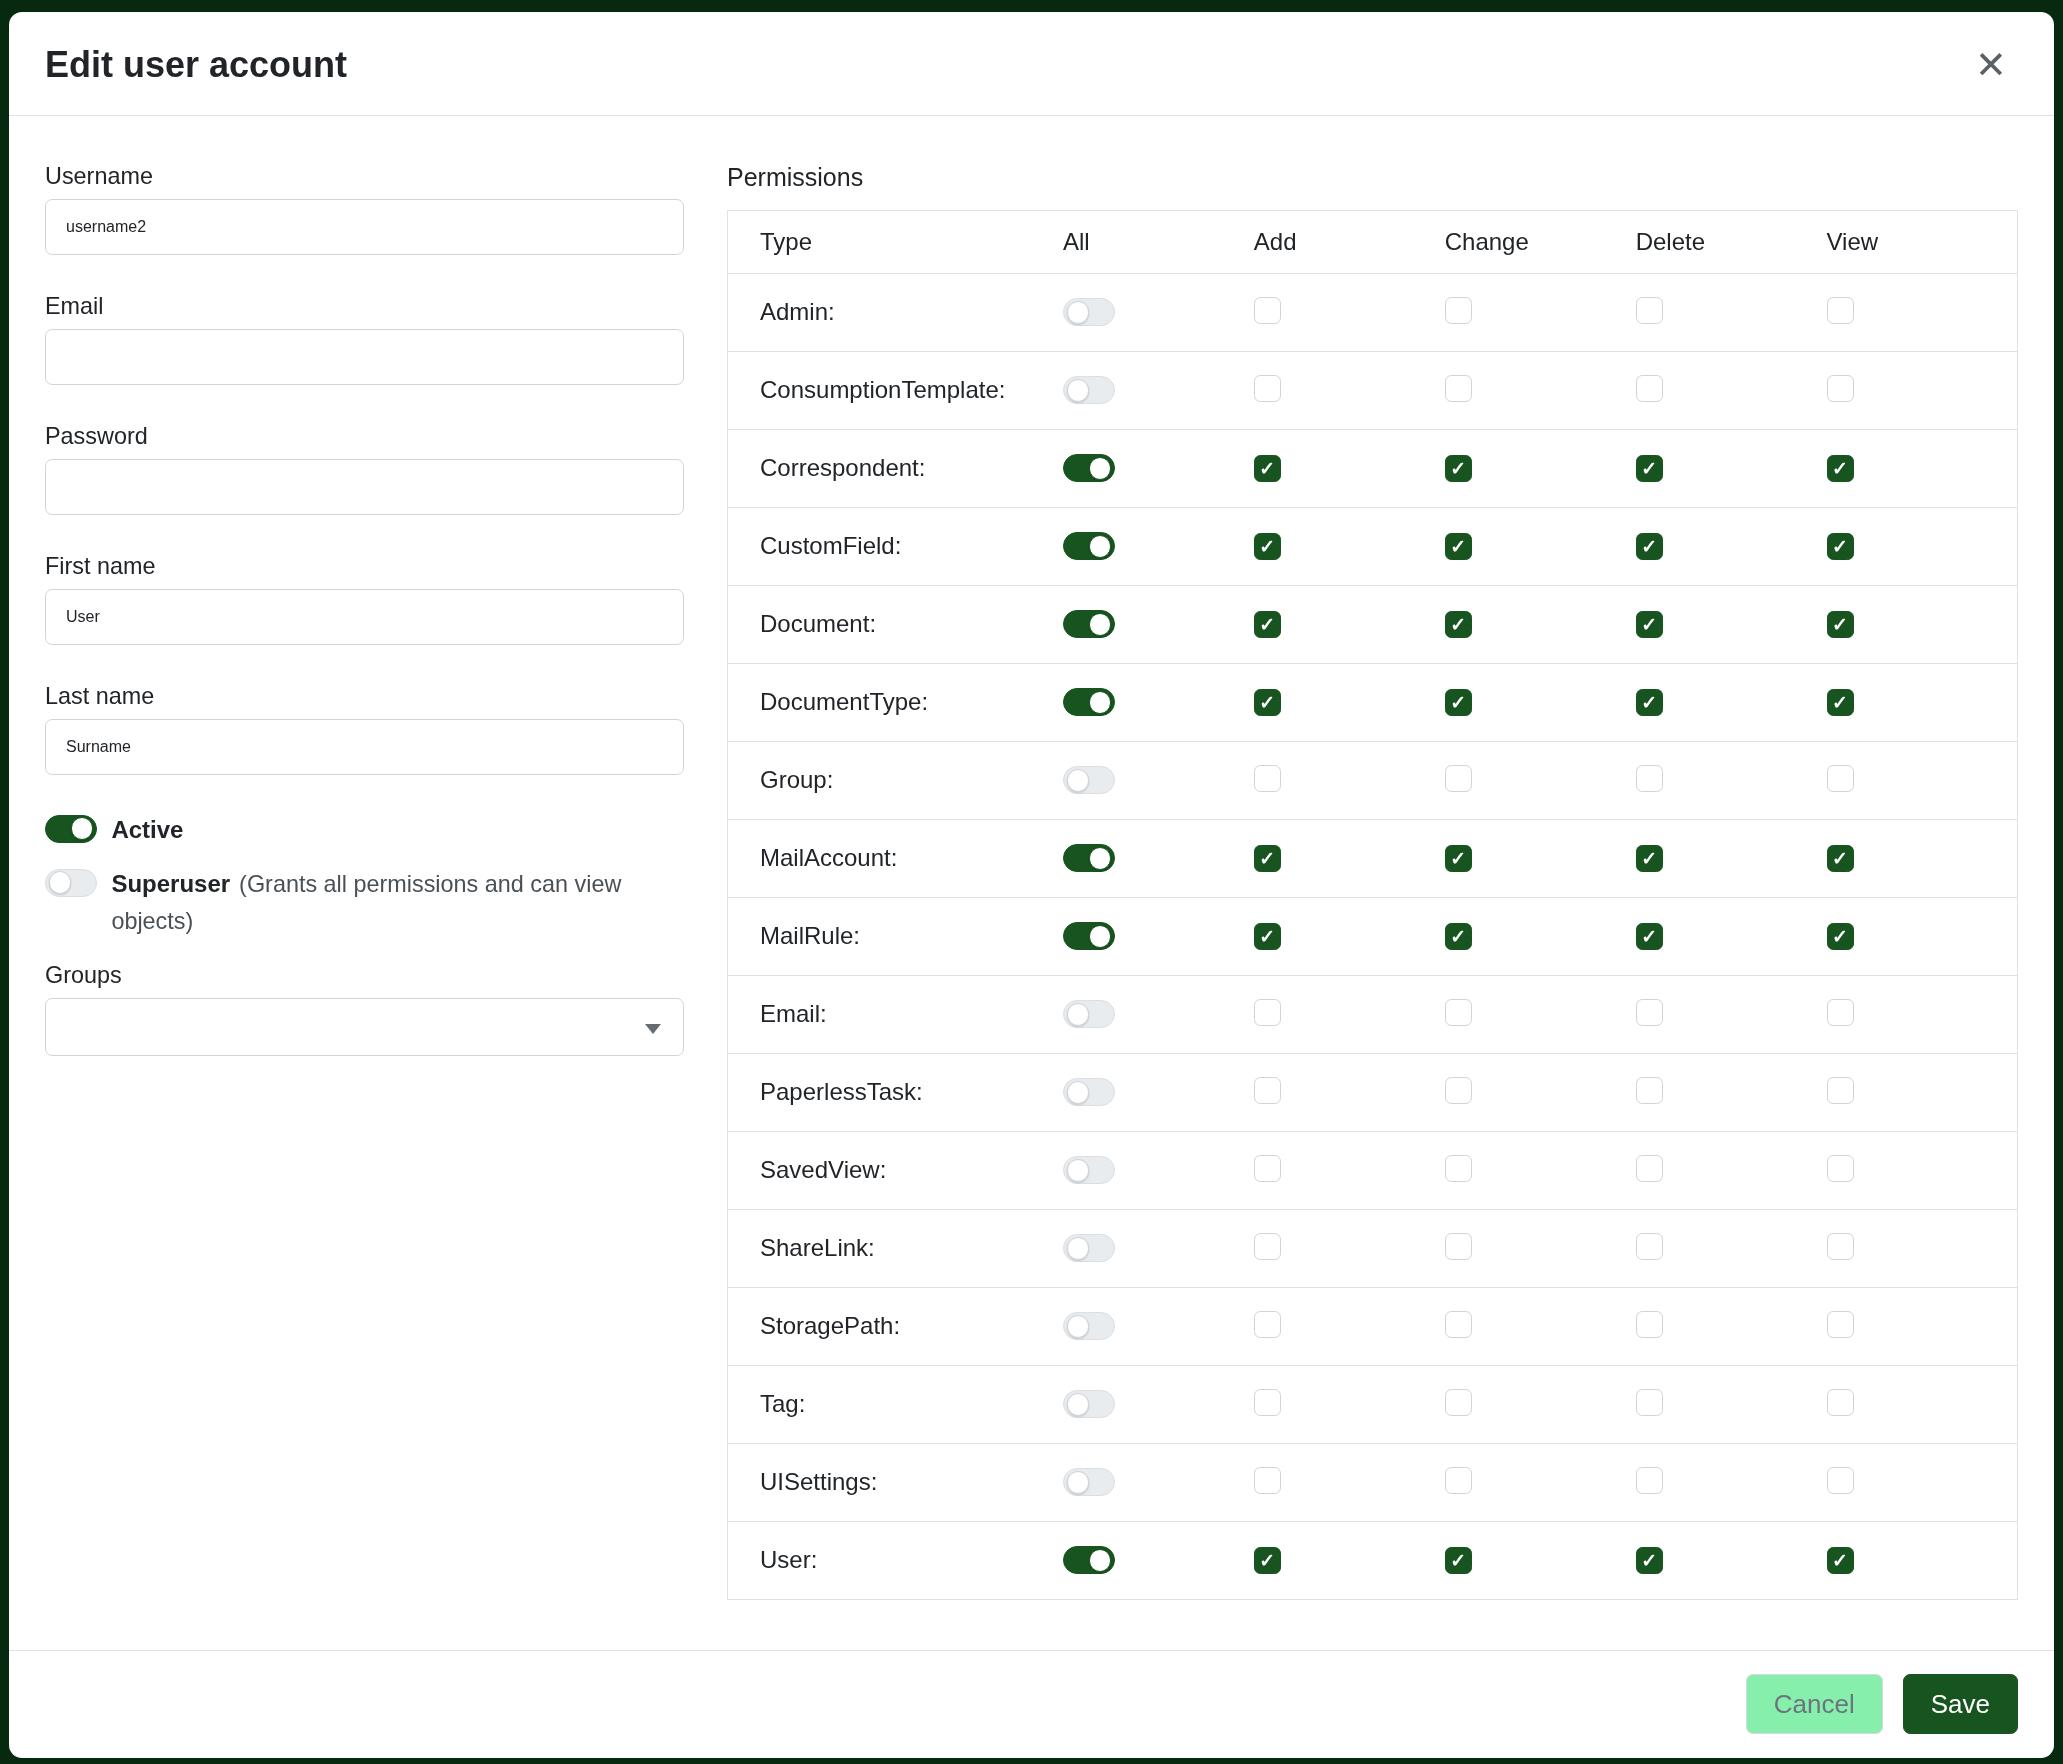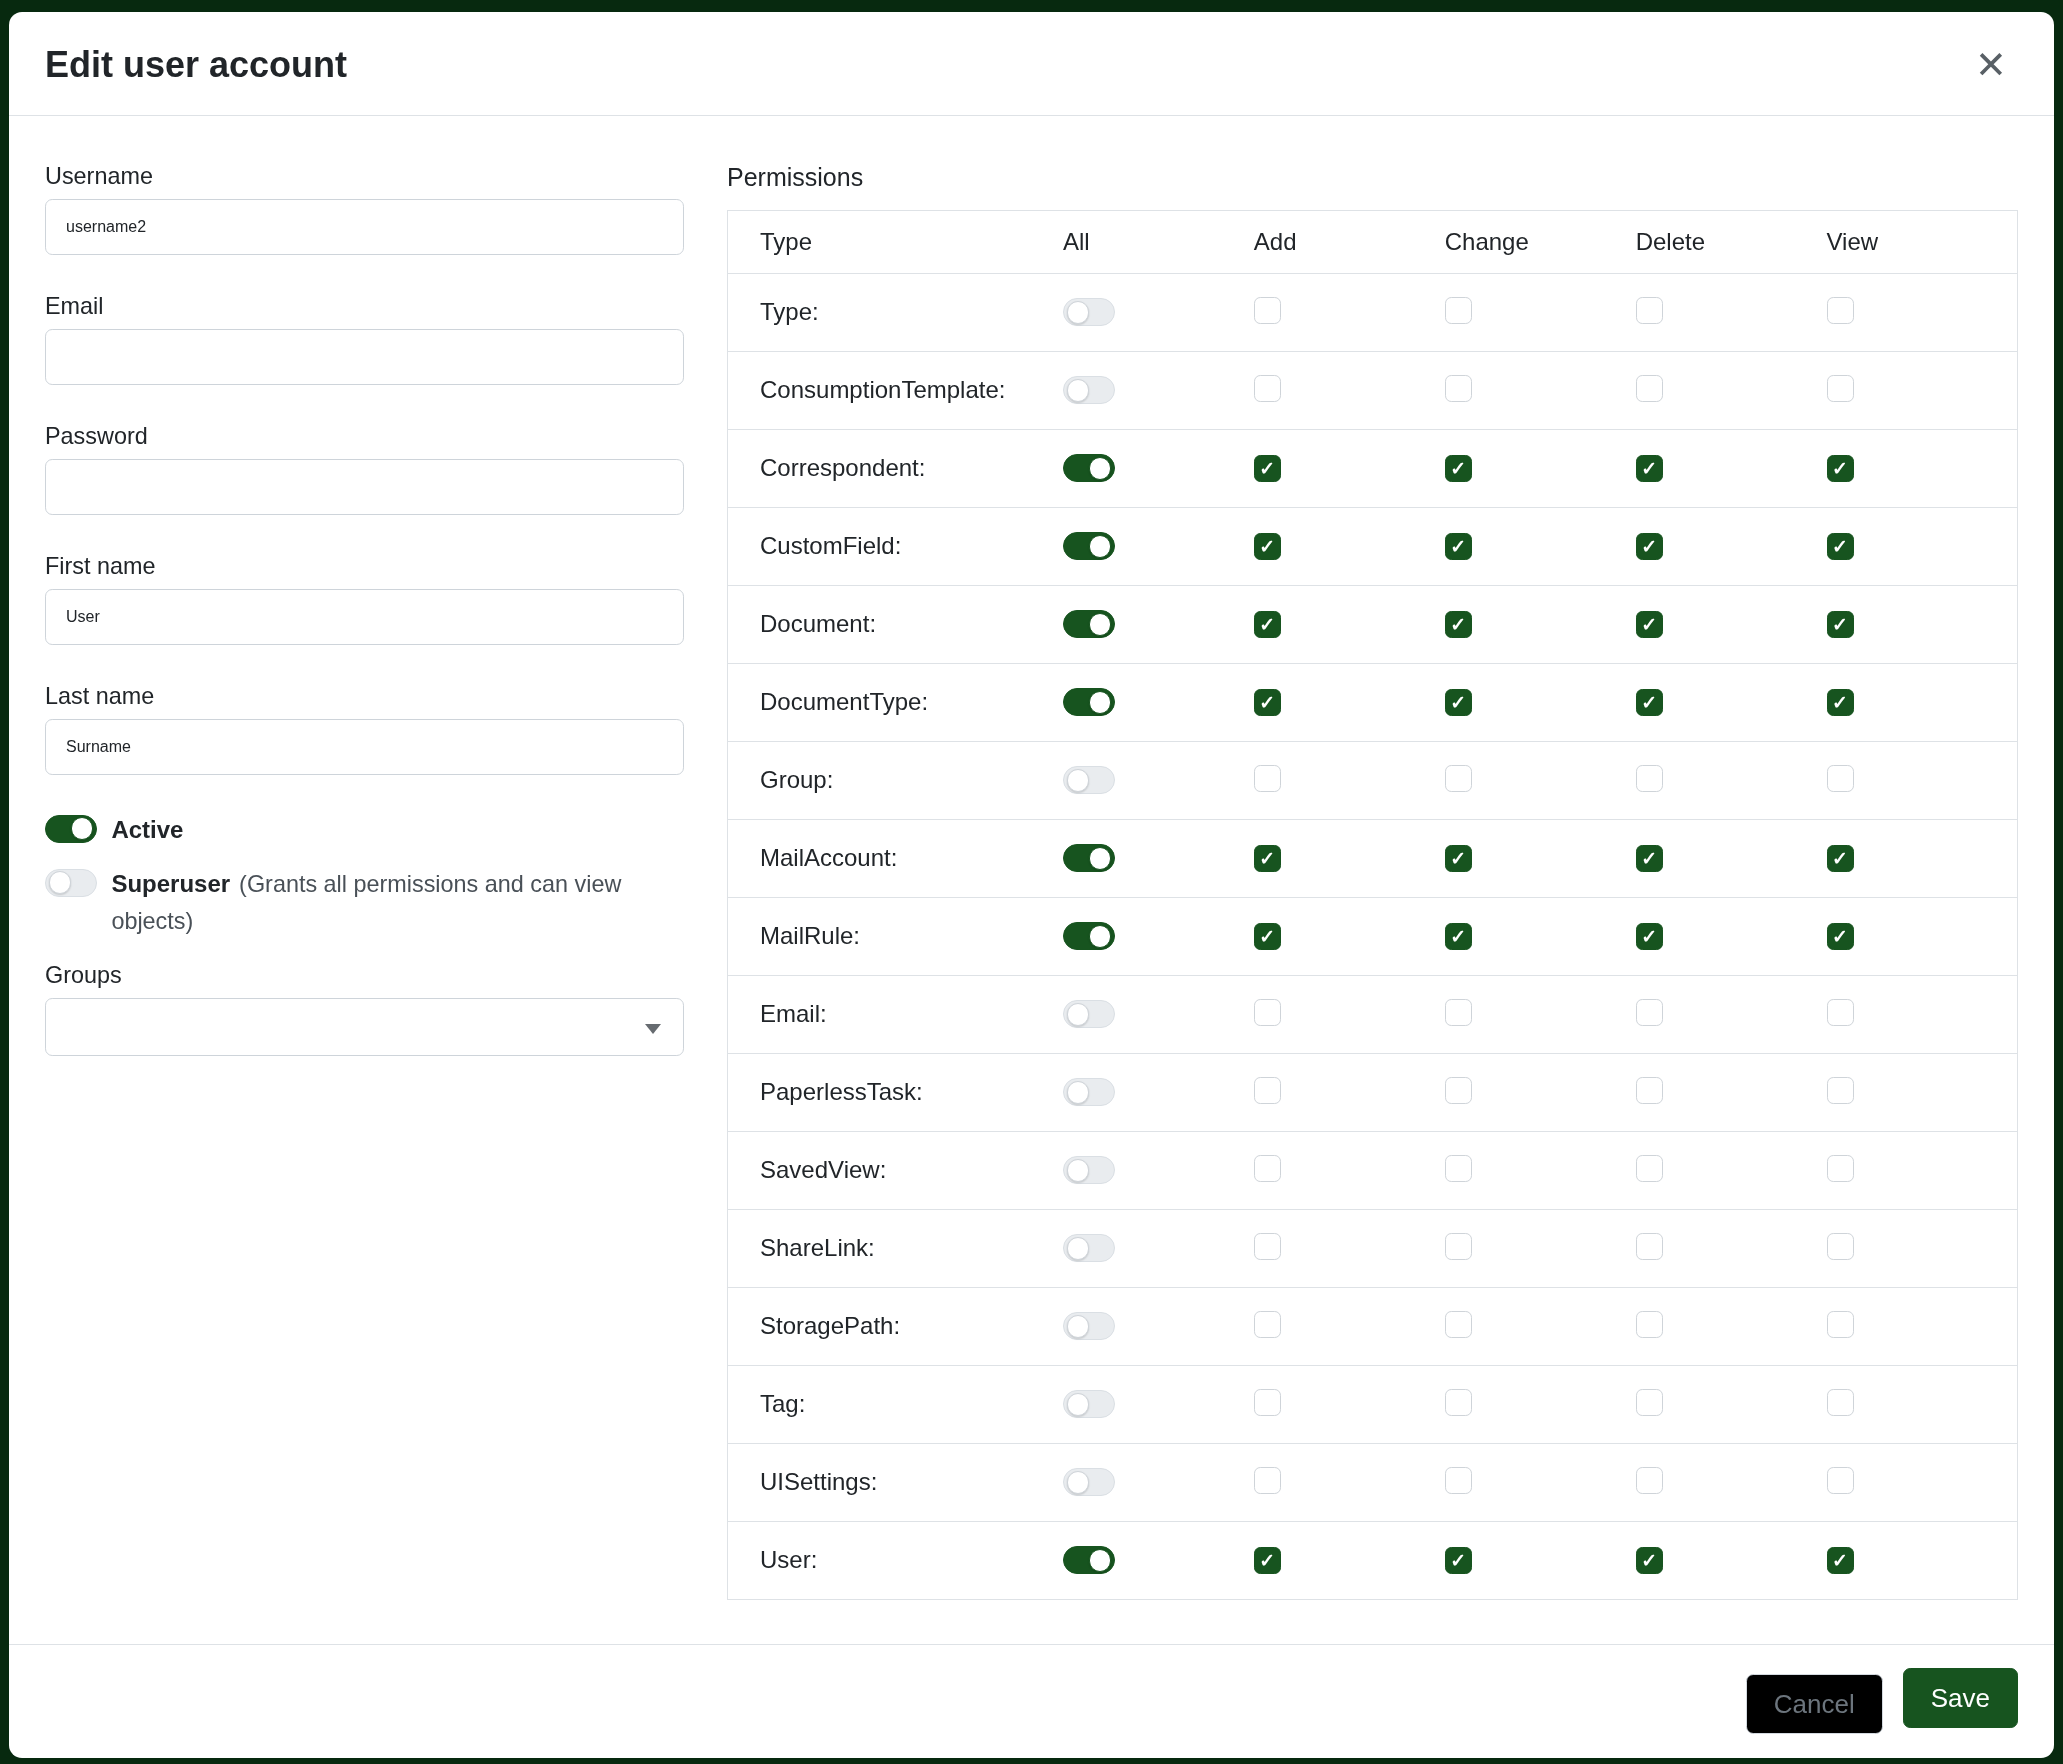--- a/index.html
+++ b/index.html
@@ -110,21 +110,21 @@
   .cb.checked{background:var(--accent);border-color:var(--accent);}
   
   .modal-footer{
     border-top:0.9px solid var(--border);
     padding:23.4px 36px;display:flex;justify-content:flex-end;gap:20px;
   }
   .btn{
     height:60px;padding:0 27px;font-size:26px;border-radius:7.2px;
     font-family:"Liberation Sans", sans-serif;cursor:pointer;
   }
-  .btn-cancel{background:#000000;border:0.9px solid #d3d9df;color:var(--muted);margin-top:6px;}
+  .btn-cancel{background:#86efac;border:0.9px solid #d3d9df;color:var(--muted);}
   .btn-save{background:var(--accent);border:0.9px solid var(--accent);color:#fff;}
 </style>
 </head>
 <body>
 
 <div class="screen">
   <div class="modal">
 
     <div class="modal-header">
       <div class="modal-title">Edit user account</div>
@@ -187,21 +187,21 @@
                 <th class="type-col">Type</th>
                 <th>All</th>
                 <th>Add</th>
                 <th>Change</th>
                 <th>Delete</th>
                 <th>View</th>
               </tr>
           </thead>
           <tbody>
               <tr>
-                <td class="type-cell">Type:</td>
+                <td class="type-cell">Admin:</td>
                 <td><span class="toggle"><span class="knob"></span></span></td>
                 <td><span class="cb"></span></td>
                 <td><span class="cb"></span></td>
                 <td><span class="cb"></span></td>
                 <td><span class="cb"></span></td>
               </tr>
               <tr>
                 <td class="type-cell">ConsumptionTemplate:</td>
                 <td><span class="toggle"><span class="knob"></span></span></td>
                 <td><span class="cb"></span></td>

